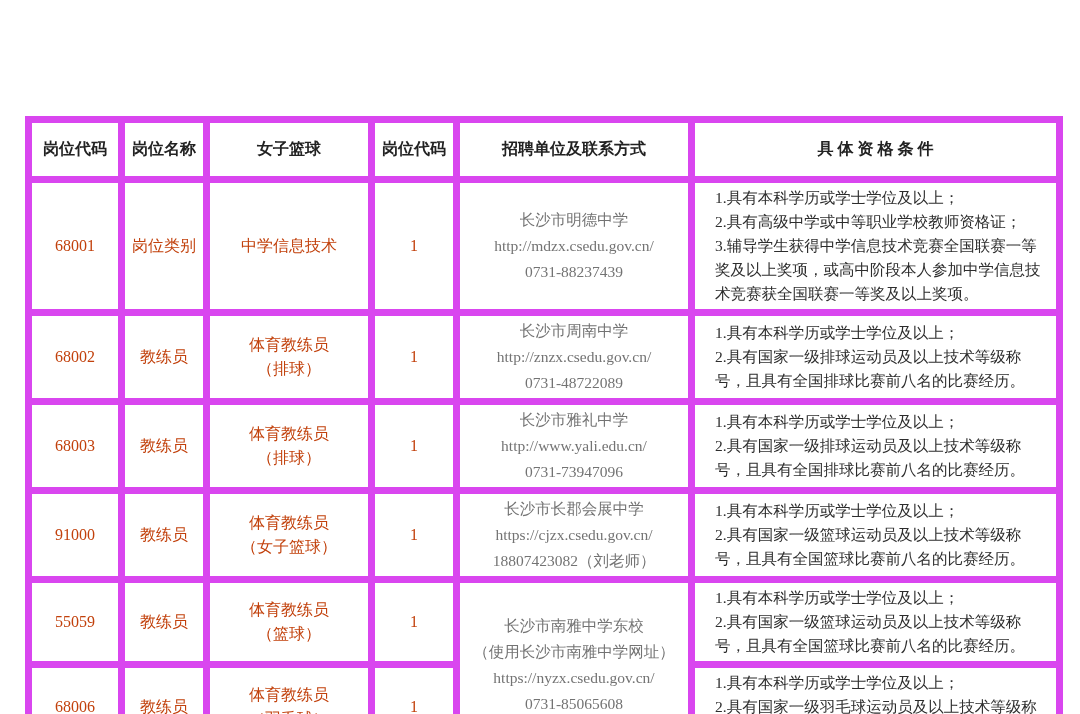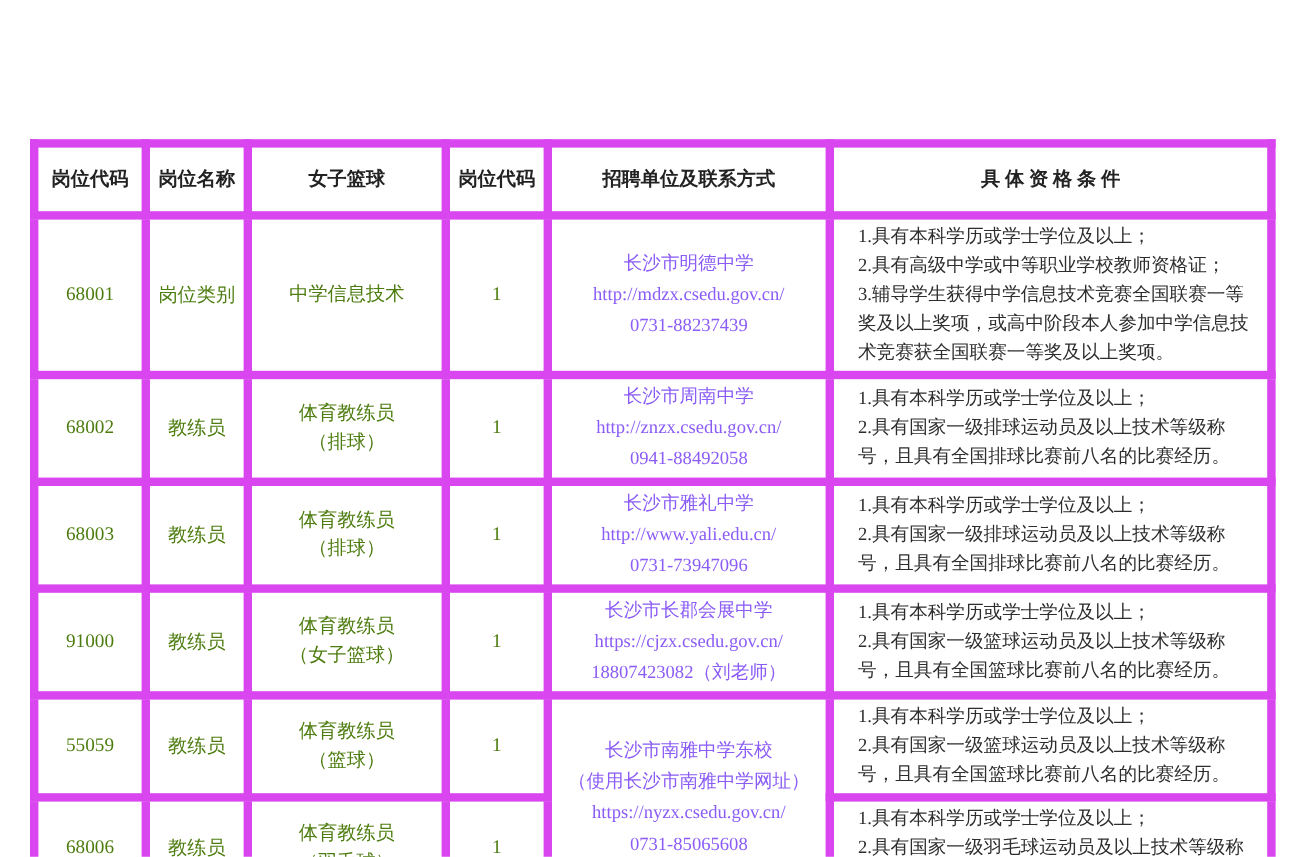--- a/index.html
+++ b/index.html
@@ -52,30 +52,30 @@
     vertical-align: middle;
     color: #222;
     white-space: pre-wrap;
     padding: 2px;
   }
   td.c {
     text-align: center;
     vertical-align: middle;
     font-size: 16px;
     padding: 2px 4px;
-    color: #4d7c0f;
+    color: #c2410c;
   }
   td.contact {
     text-align: center;
     vertical-align: middle;
     font-size: 15.5px;
     line-height: 26px;
     white-space: pre-line;
     padding: 2px 4px;
-    color: #8b5cf6;
+    color: #737373;
   }
   td.name {
     white-space: pre-line;
     line-height: 24px;
   }
   td.qual {
     text-align: left;
     vertical-align: middle;
     font-size: 15.5px;
     line-height: 24px;
@@ -123,21 +123,21 @@
   </tr>
 
   <tr style="height:77px">
     <td class="c">68002</td>
     <td class="c">教练员</td>
     <td class="c name">体育教练员
 （排球）</td>
     <td class="c">1</td>
     <td class="contact">长沙市周南中学
 http://znzx.csedu.gov.cn/
-0941-88492058</td>
+0731-48722089</td>
     <td class="qual">1.具有本科学历或学士学位及以上；
 2.具有国家一级排球运动员及以上技术等级称号，且具有全国排球比赛前八名的比赛经历。</td>
   </tr>
 
   <tr style="height:75px">
     <td class="c">68003</td>
     <td class="c">教练员</td>
     <td class="c name">体育教练员
 （排球）</td>
     <td class="c">1</td>

